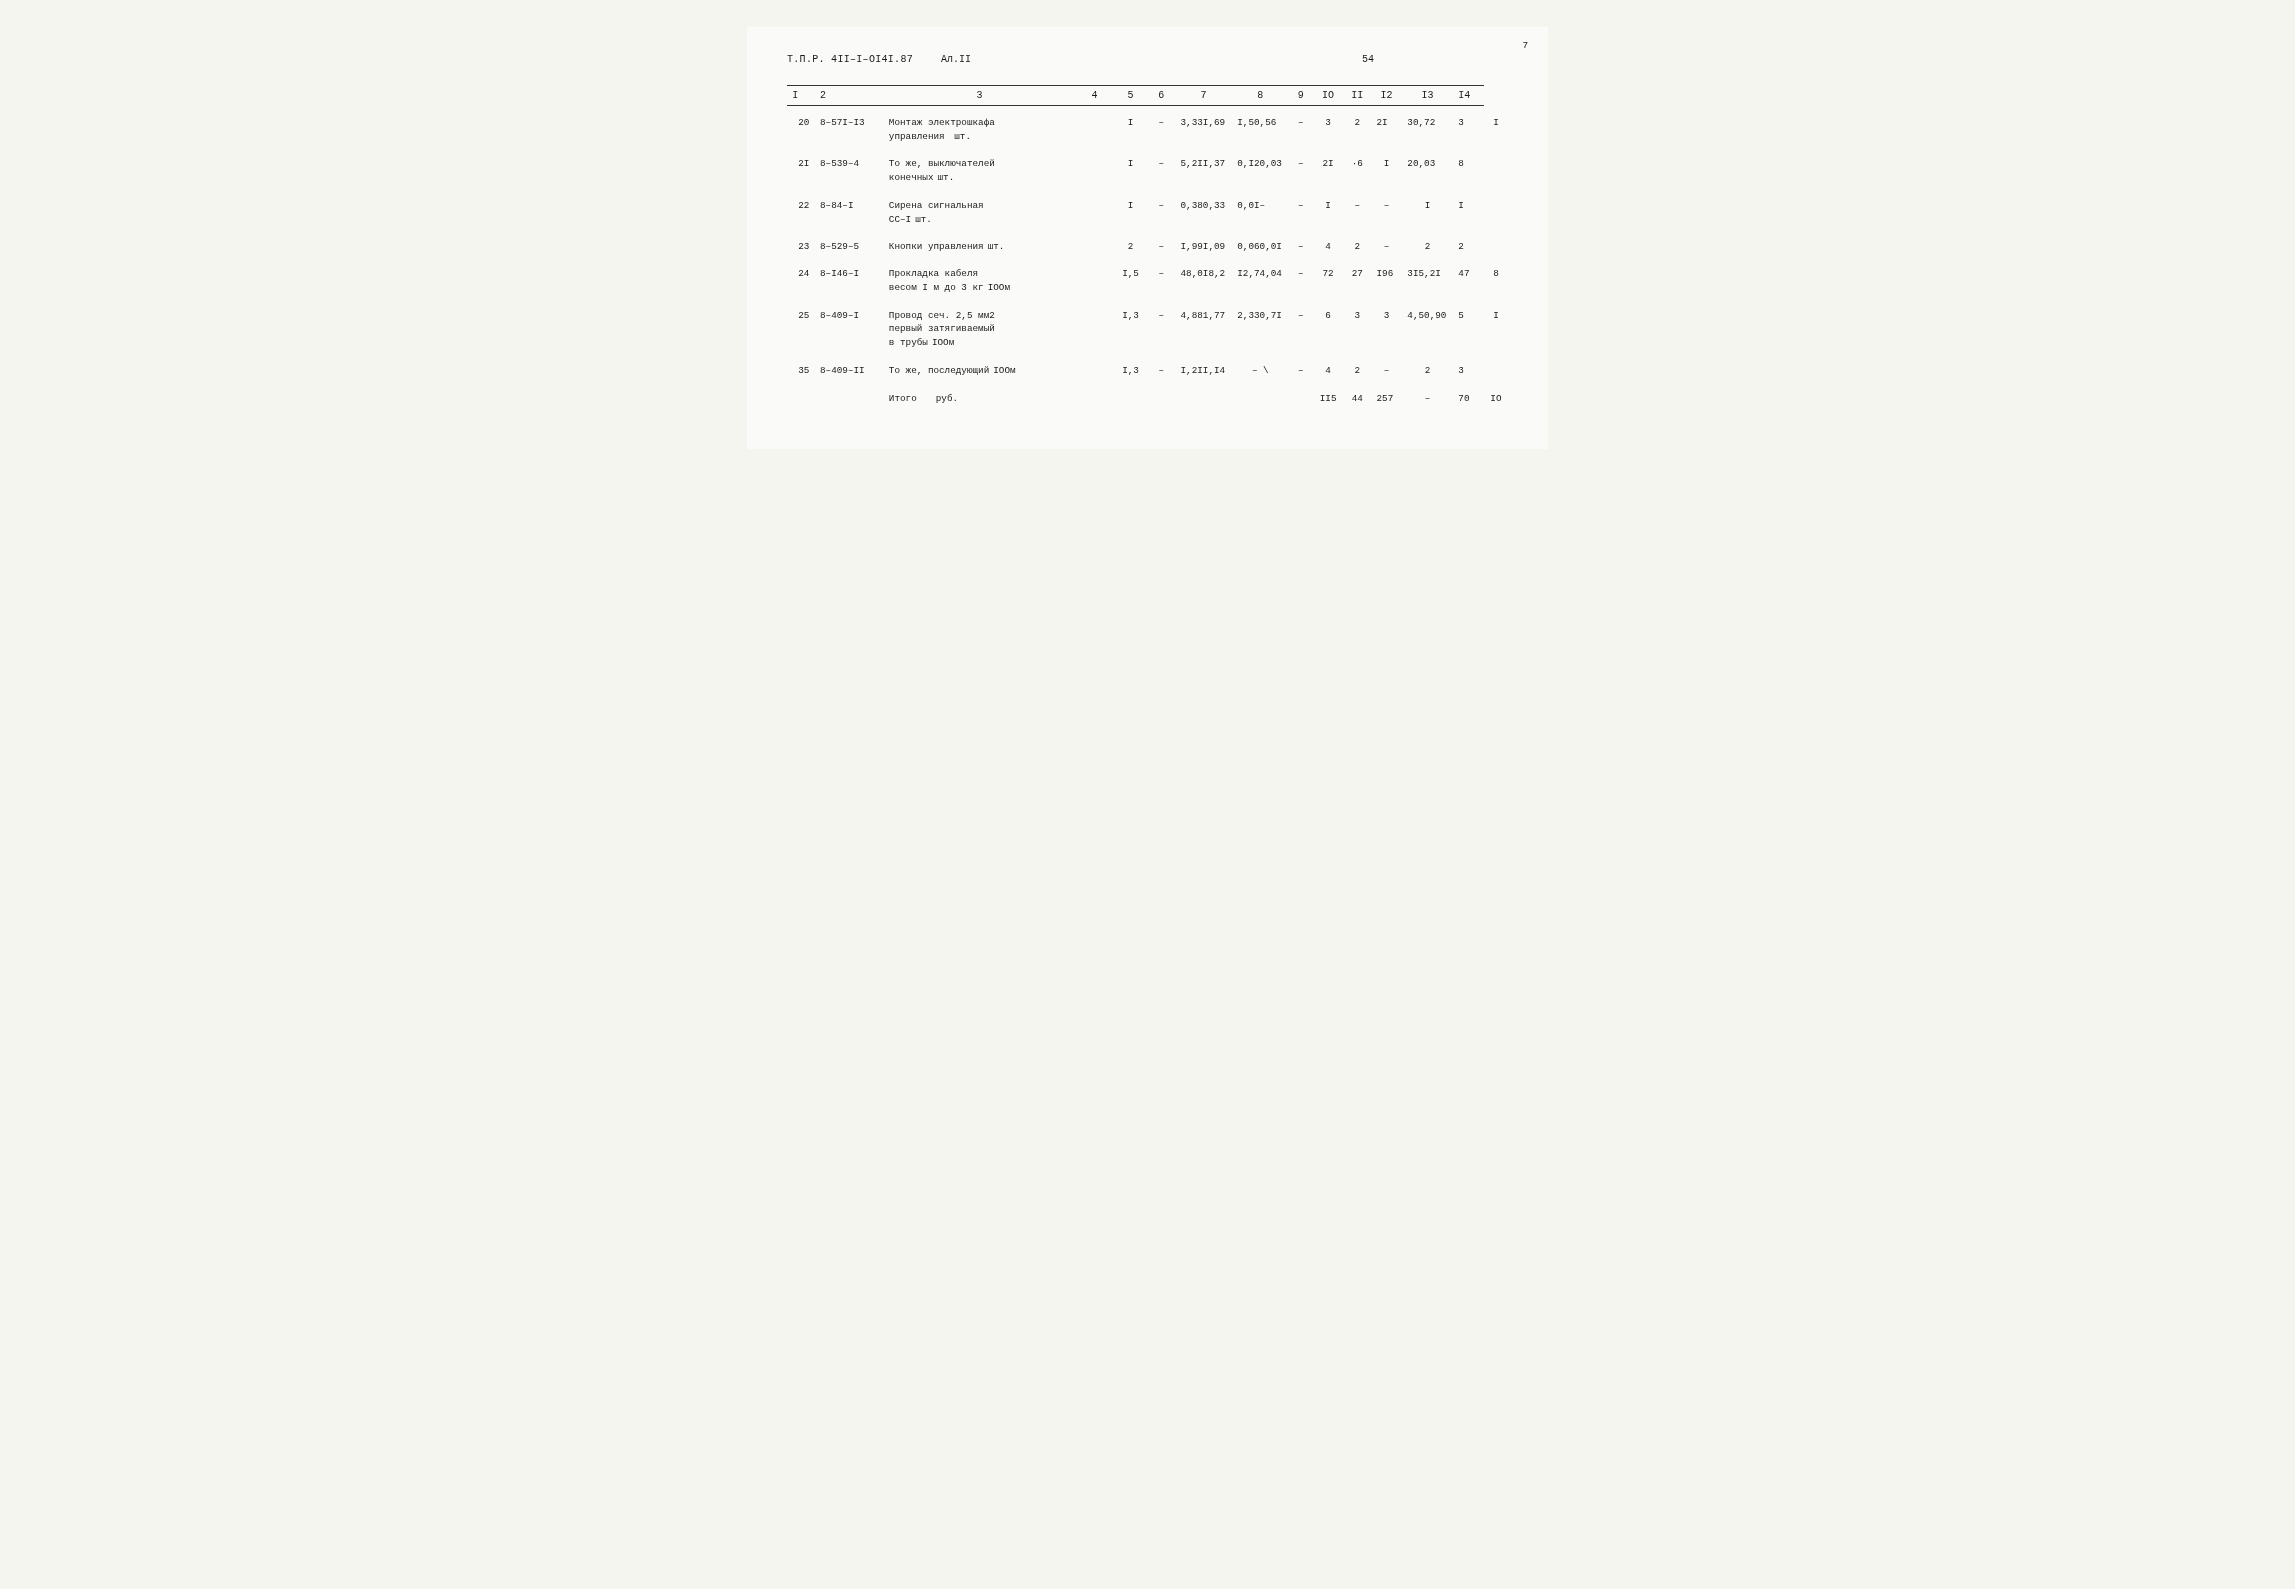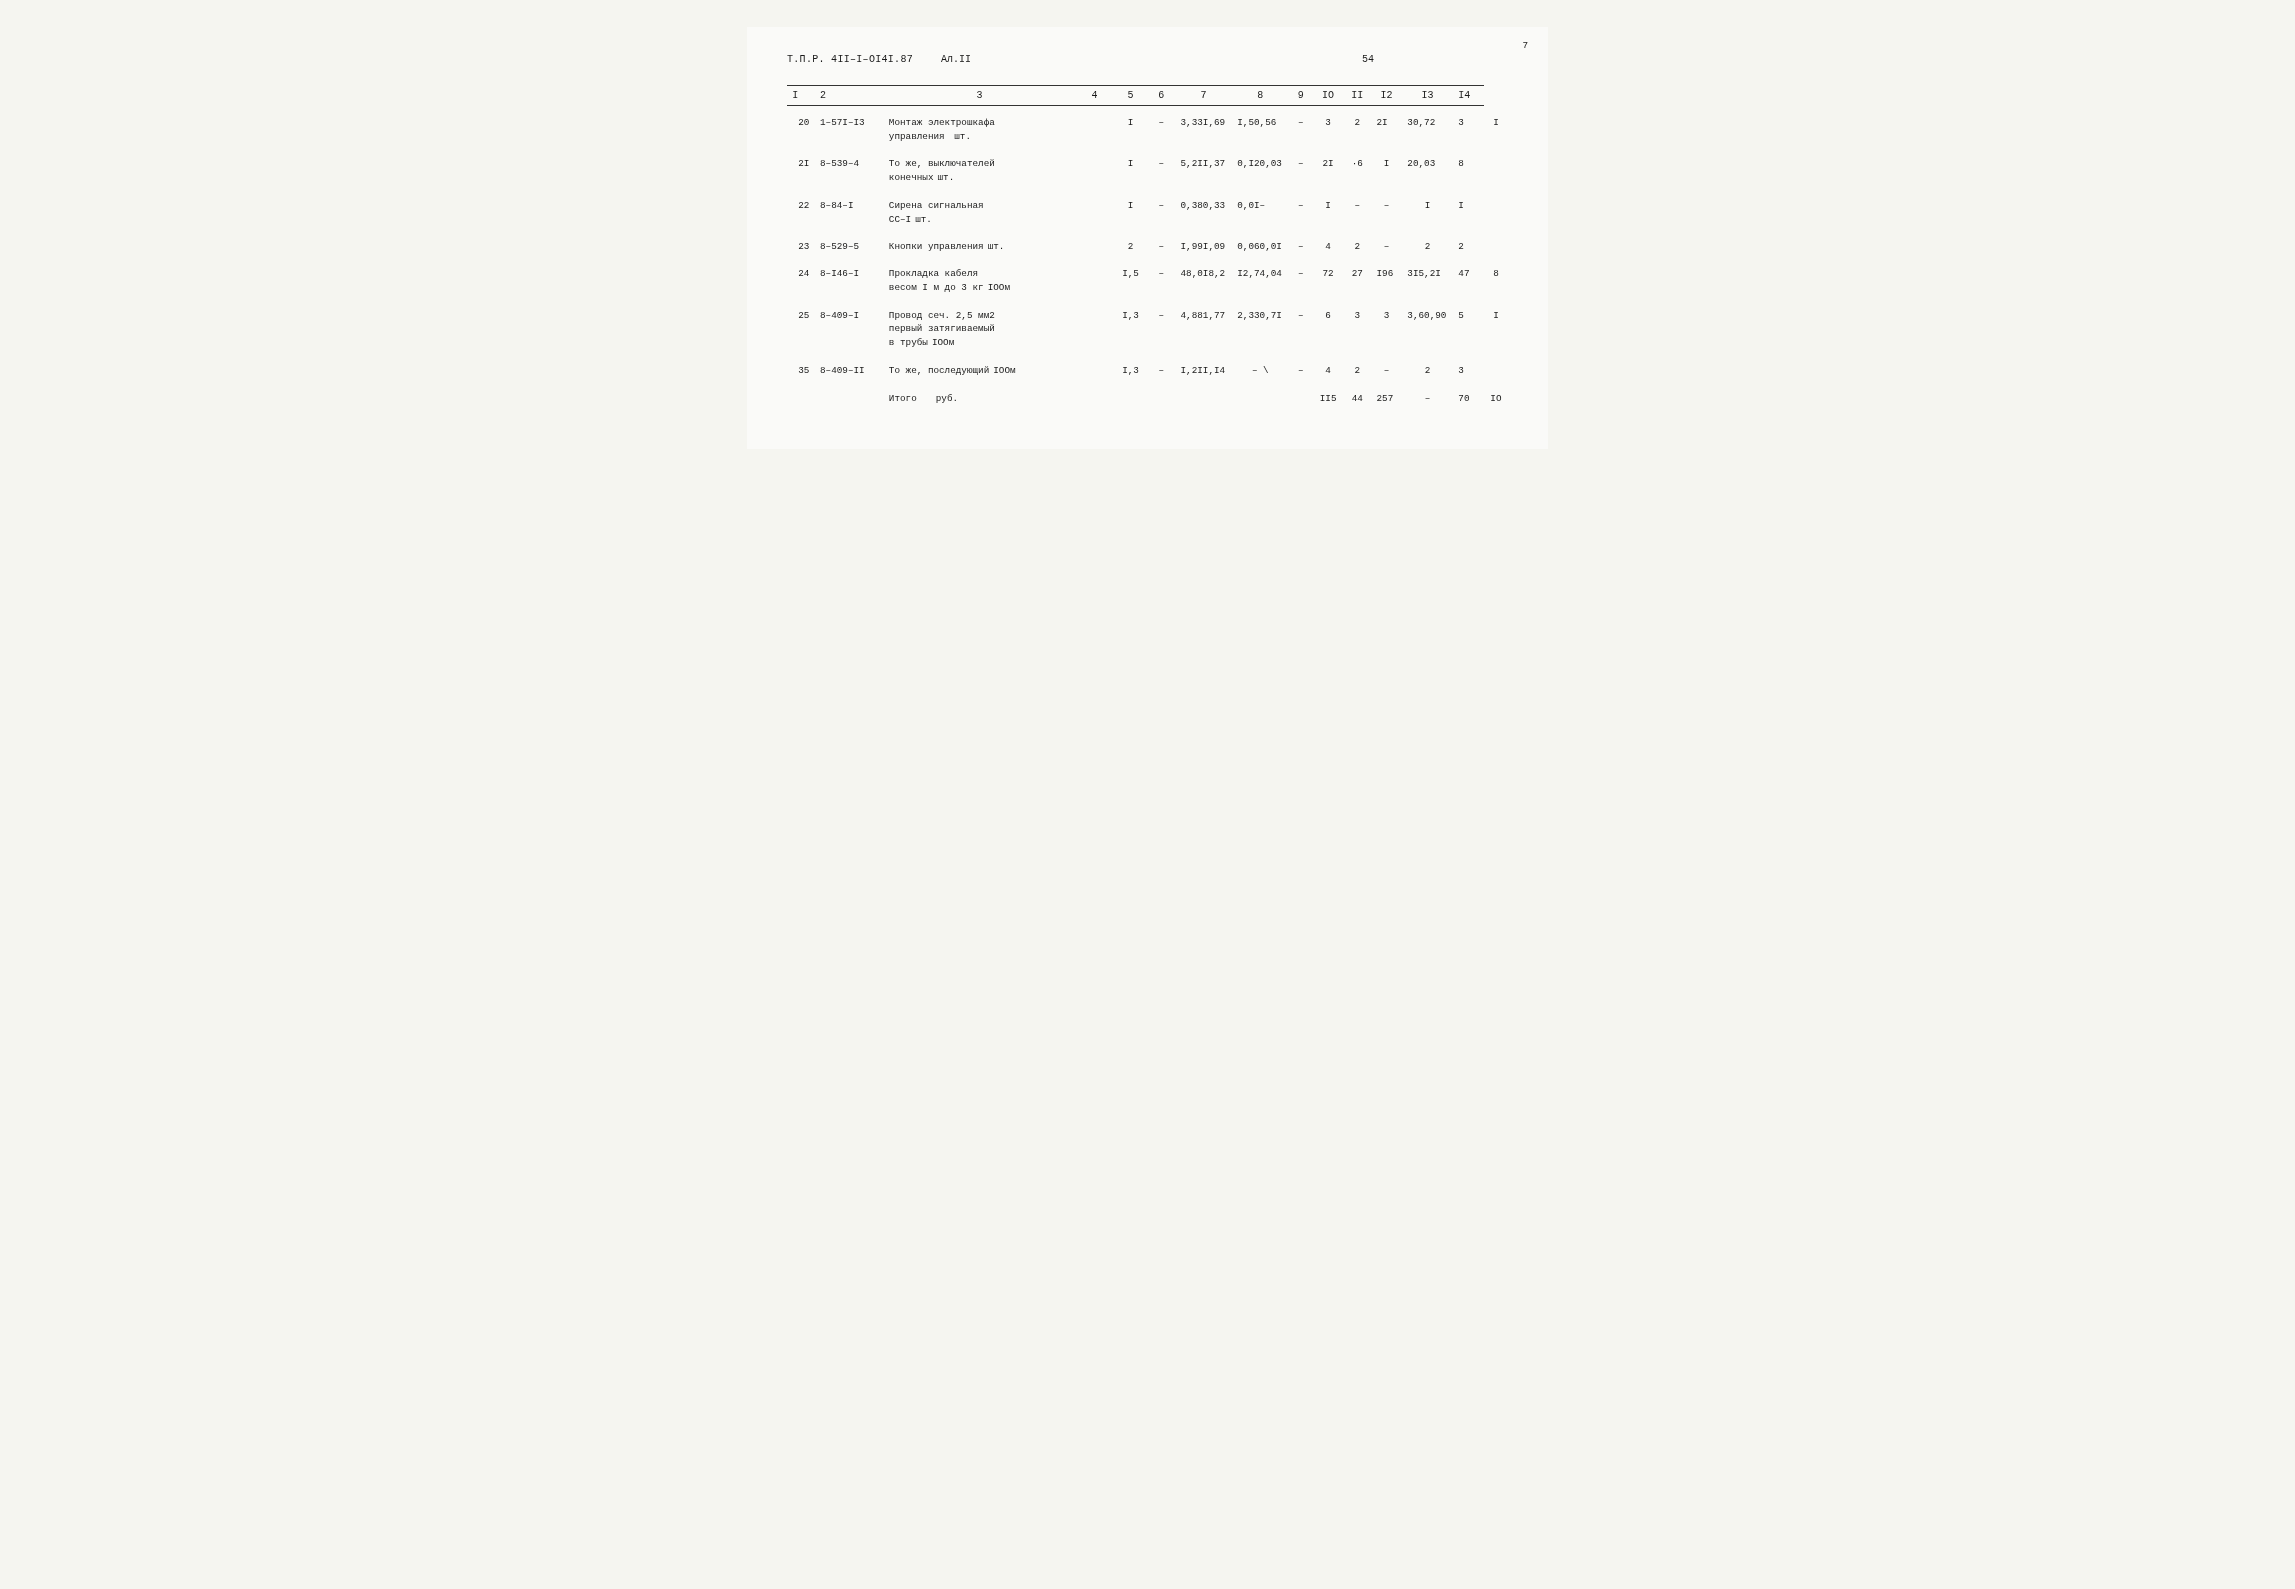--- a/index.html
+++ b/index.html
@@ -154,21 +154,21 @@
         <th class="col-13 header-underline">І4</th>
       </tr>
     </thead>
     <tbody>
 
       <tr class="separator-row">
           <td colspan="14"></td>
         </tr>
       <tr class="data-row">
         <td class="col-num">20</td>
-        <td class="col-code">1–57І–І3</td>
+        <td class="col-code">8–57І–І3</td>
         <td class="col-desc">
           <div>Монтаж электрошкафа</div>
           <div style="display:inline;">управления</div>
           <span style="margin-left:4px;">шт.</span>
         </td>
         <td class="col-unit"></td>
         <td class="col-4">І</td>
         <td class="col-5">–</td>
         <td class="col-6">
           <div class="two-line">
@@ -376,21 +376,21 @@
               <span>2,33</span>
               <span>0,7І</span>
             </div>
         </td>
         <td class="col-8">–</td>
         <td class="col-9">6</td>
         <td class="col-10">3</td>
         <td class="col-11">3</td>
         <td class="col-12">
           <div class="two-line">
-              <span>3,6</span>
+              <span>4,5</span>
               <span>0,90</span>
             </div>
         </td>
         <td class="col-13">5</td>
         <td class="col-14">І</td>
       </tr>
 
       <tr class="separator-row">
           <td colspan="14"></td>
         </tr>

